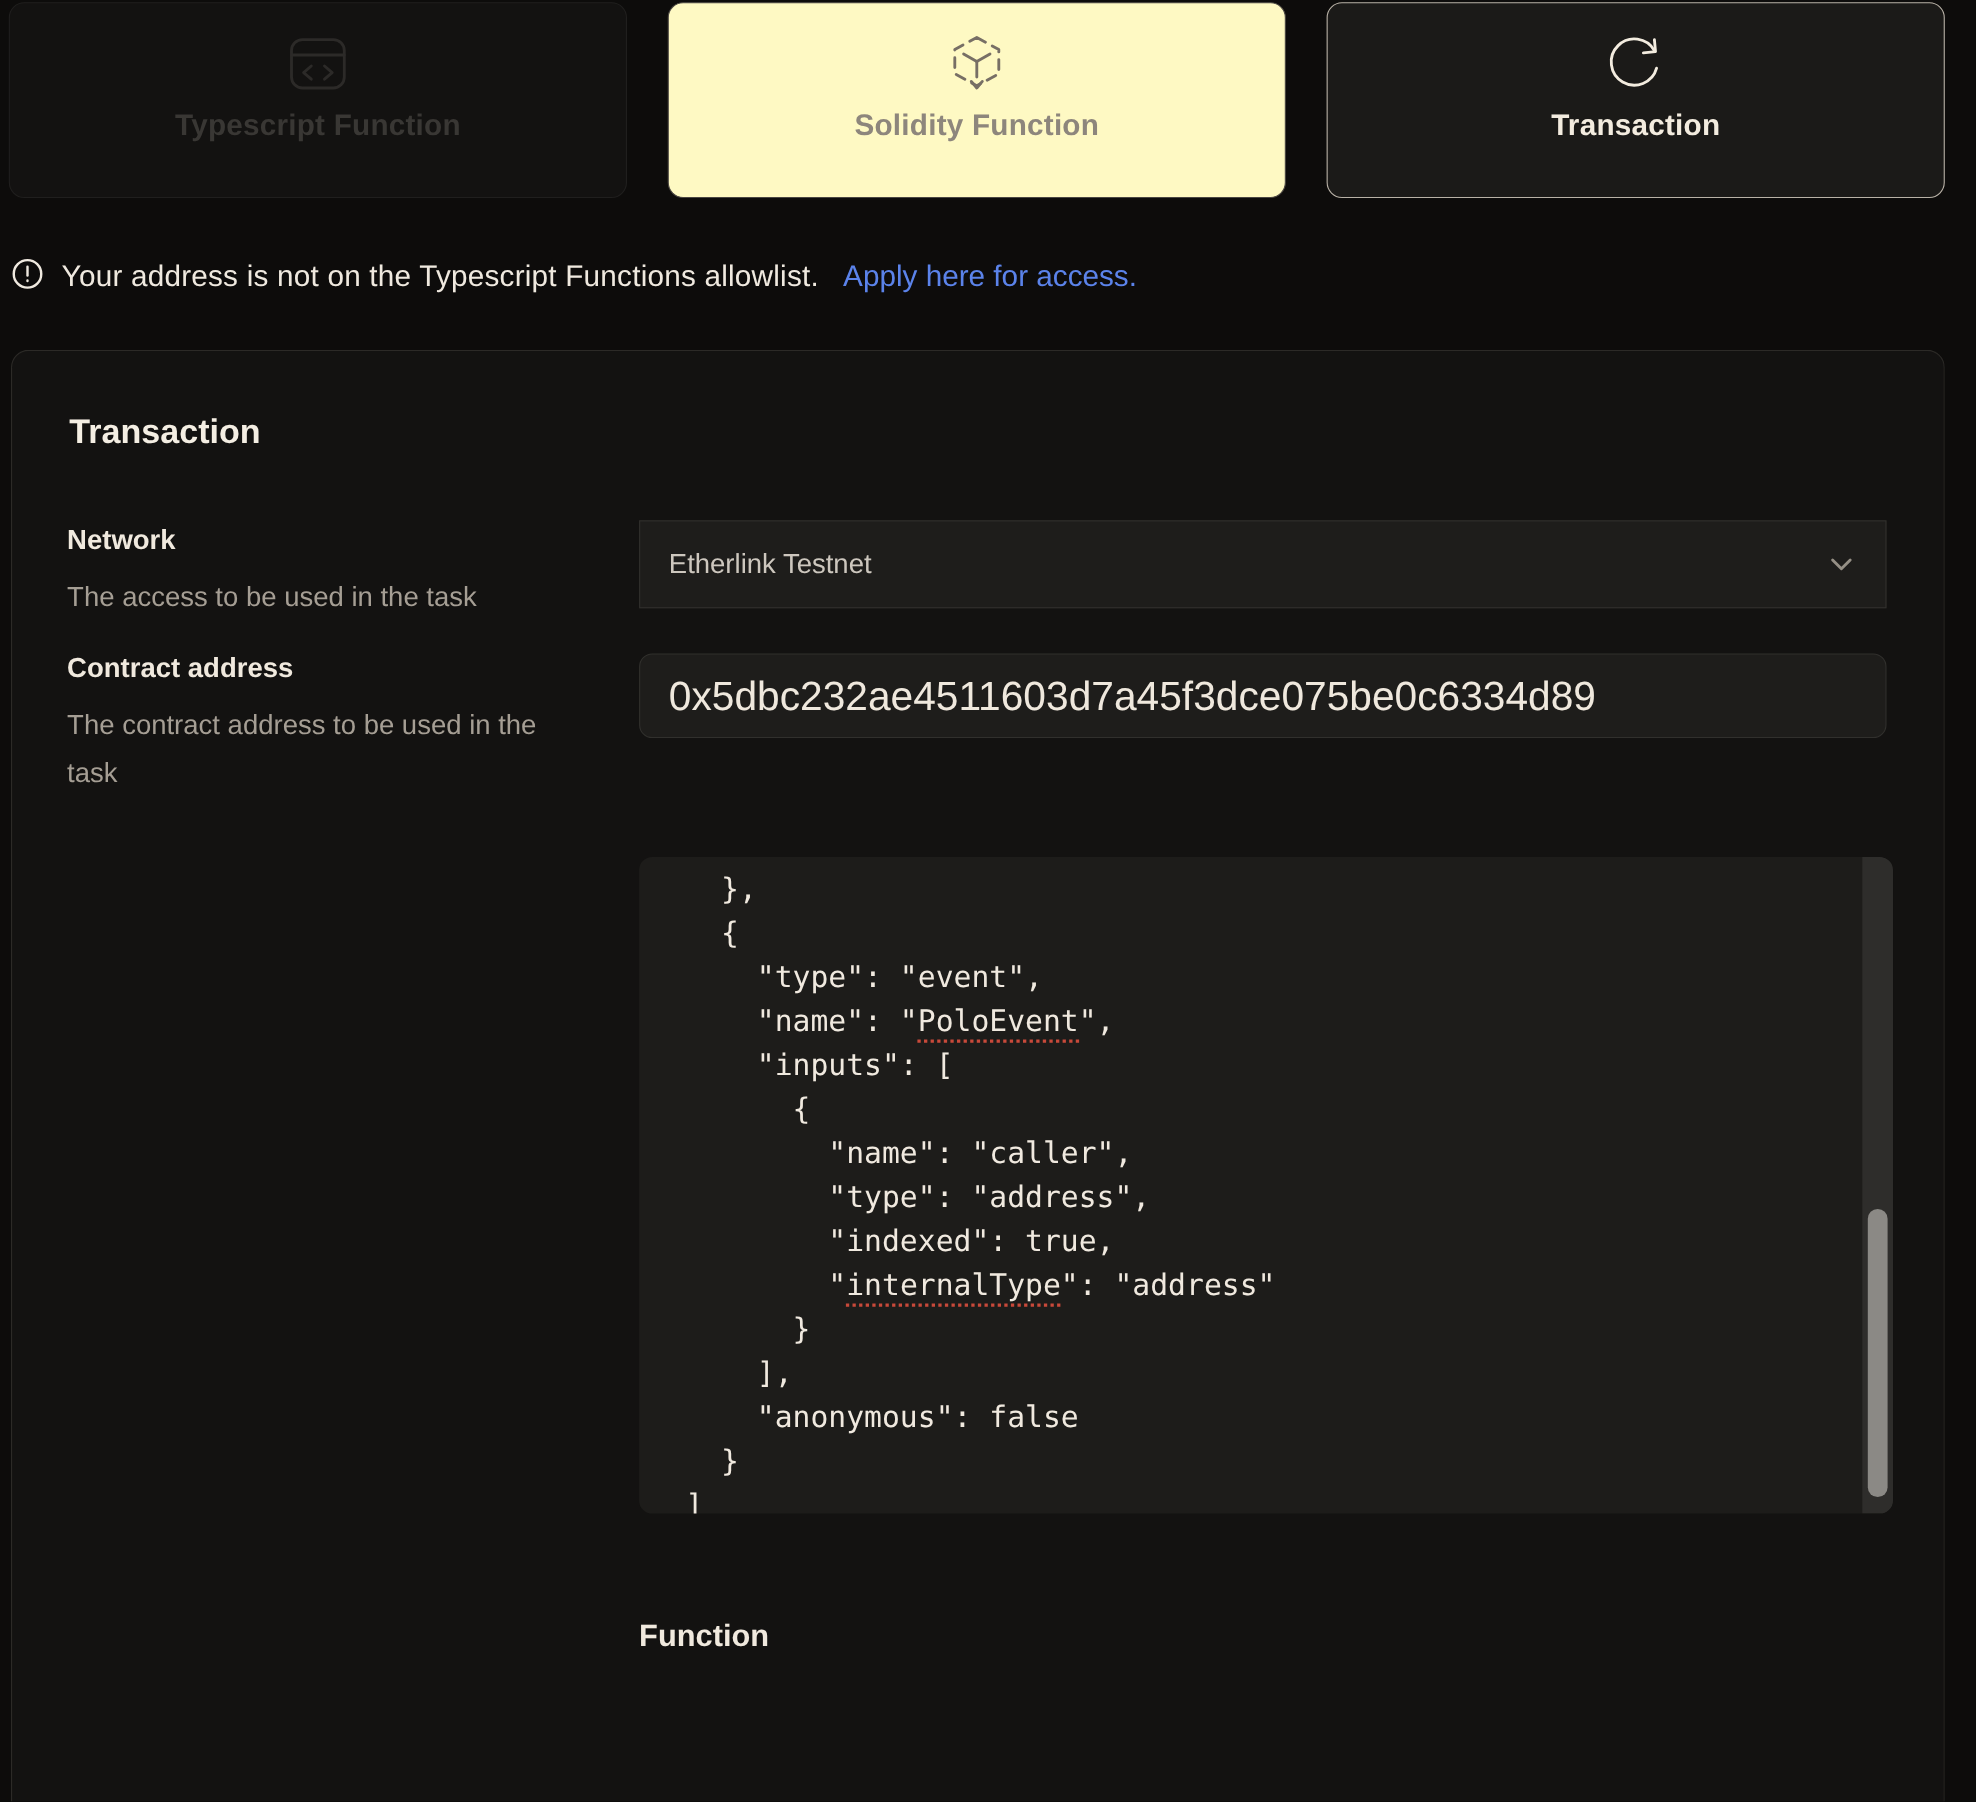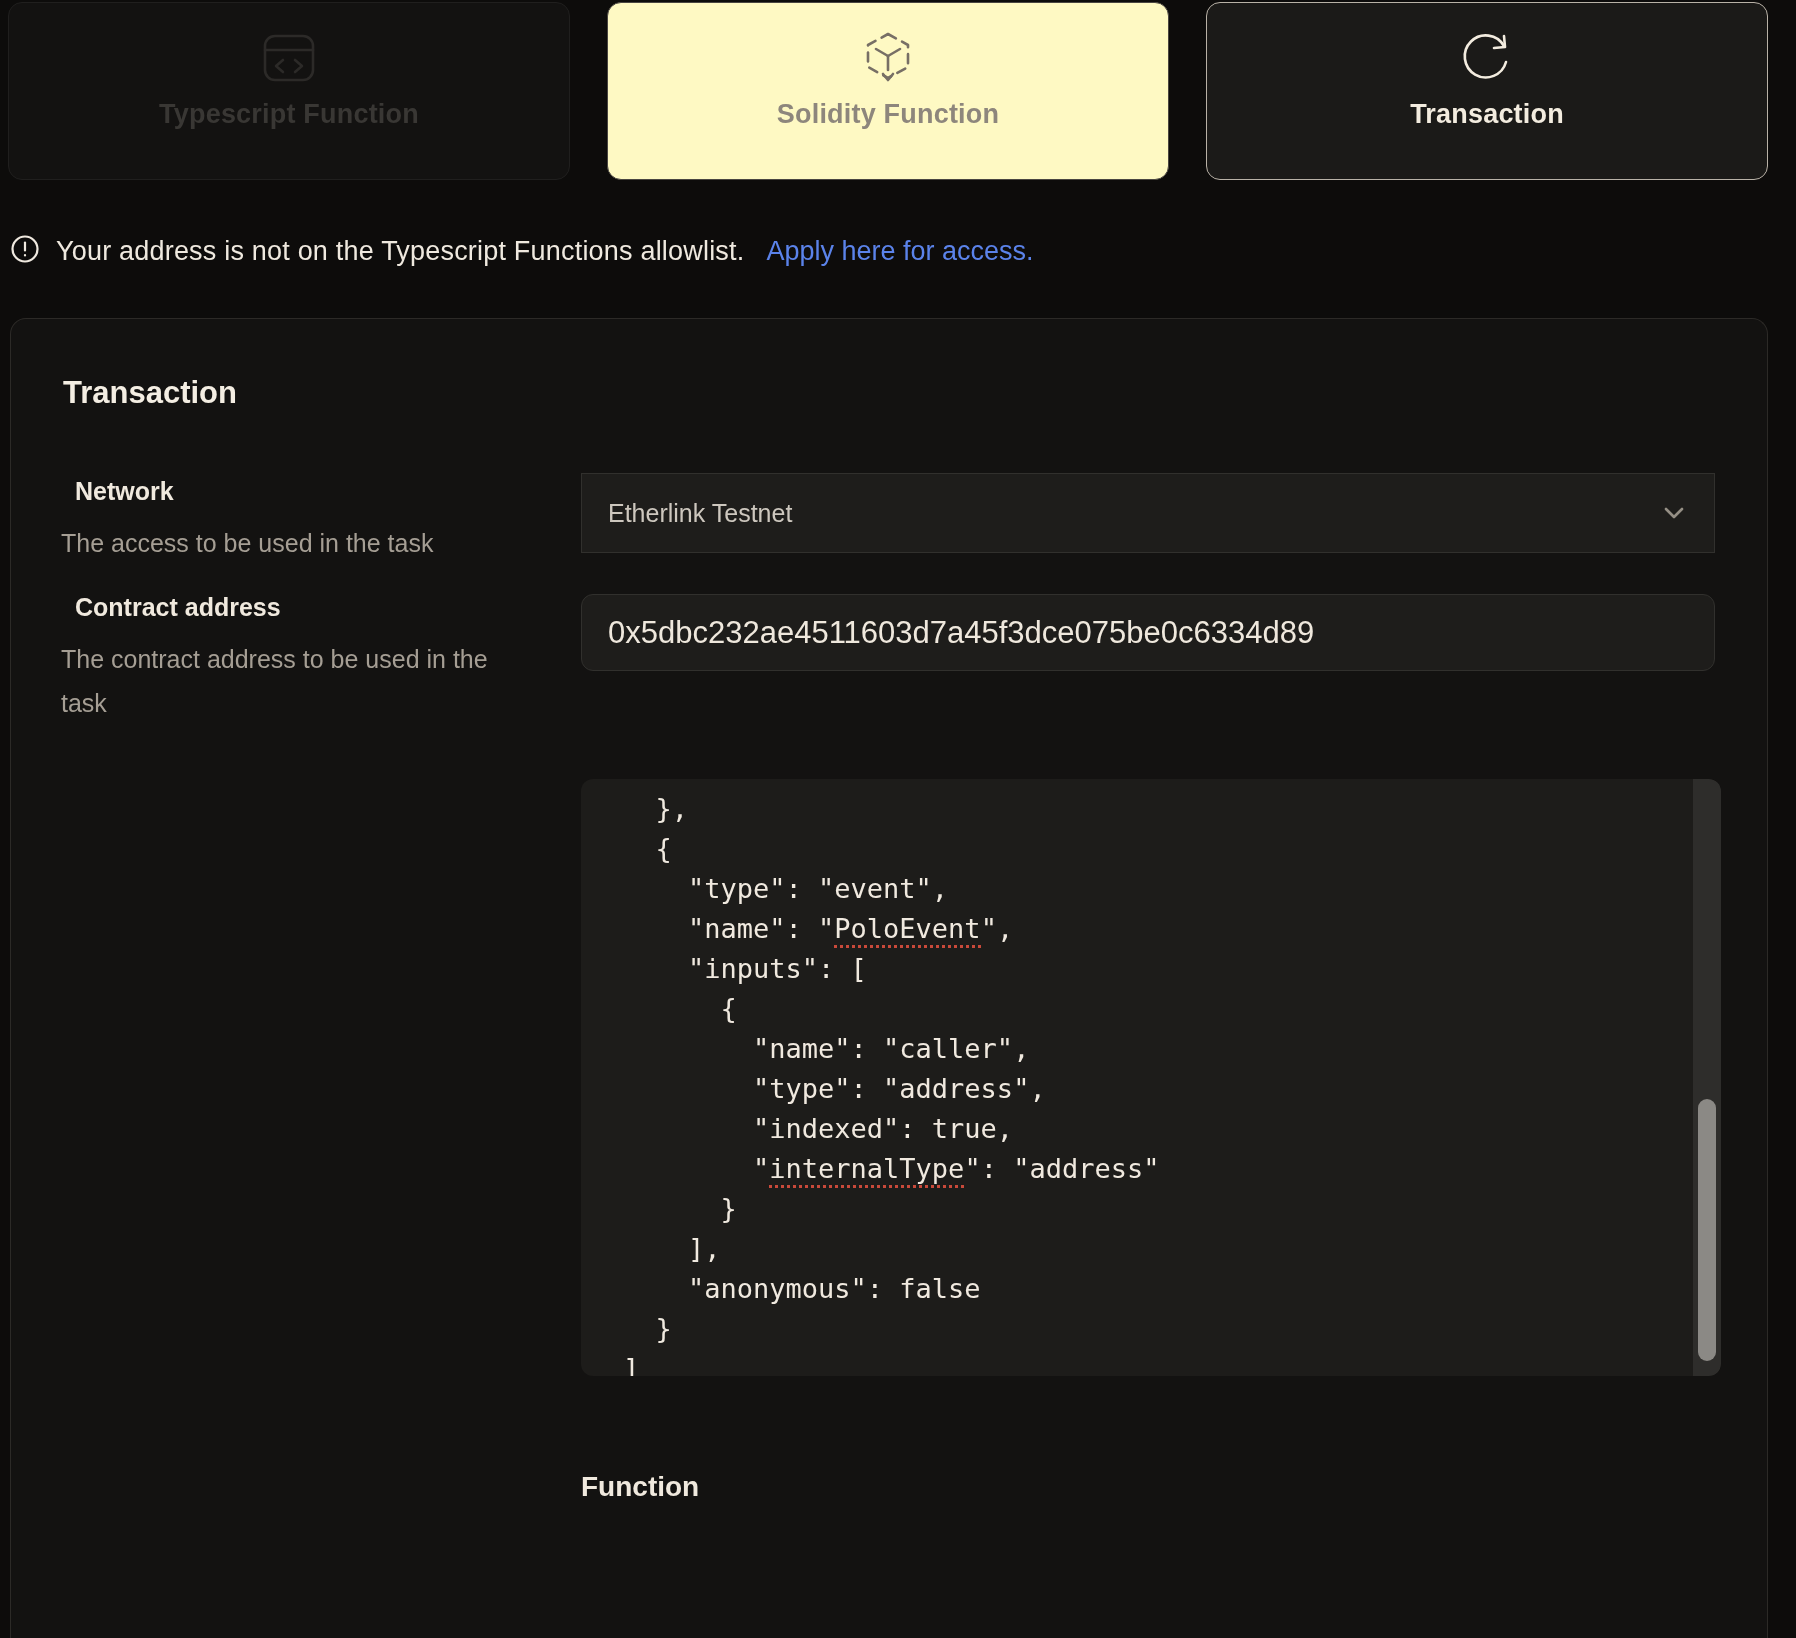--- a/index.html
+++ b/index.html
@@ -33,42 +33,42 @@
   .alert-icon svg{fill:none;stroke:#efe9df;stroke-width:2.2;stroke-linecap:round;}
   .alert-text{font-size:27px;color:#efe9df;letter-spacing:.2px;}
   .alert-link{font-size:27px;color:#5b83ea;cursor:pointer;text-decoration:none;margin-left:6px;}
   
   .panel{
     position:absolute;left:10px;top:318px;width:1758px;height:1320px;box-sizing:border-box;
     background:#131211;border:1px solid #2c2a27;border-bottom:none;
     border-radius:16px 16px 0 0;
   }
   .panel-title{position:absolute;left:52px;top:56px;margin:0;font-size:31px;font-weight:700;color:#f4eee3;}
-  .field-label{position:absolute;left:64px;font-size:25px;font-weight:700;color:#f0e9de;}
+  .field-label{position:absolute;left:50px;font-size:25px;font-weight:700;color:#f0e9de;}
   .field-desc{position:absolute;left:50px;width:430px;font-size:25px;line-height:44px;color:#a59e94;}
   .lbl-network{top:158px;}
   .desc-network{top:202px;}
   .lbl-contract{top:274px;}
   .desc-contract{top:318px;}
   
   .select{
     position:absolute;left:570px;width:1134px;box-sizing:border-box;
     background:#1e1d1b;border:1px solid #31302d;border-radius:0;
     display:flex;align-items:center;justify-content:space-between;
     padding:0 24px 0 26px;cursor:pointer;
   }
   .select-network{top:154px;height:80px;}
   .select-function{top:1201px;height:83px;}
   .select-value{font-size:25px;color:#cdc7be;}
   .select-value.fn{color:#97b0f0;font-size:27px;}
   .chevron svg{fill:none;stroke:#958f85;stroke-width:2.6;stroke-linecap:round;stroke-linejoin:round;display:block;}
   .text-input{
     position:absolute;left:570px;top:275px;width:1134px;height:77px;box-sizing:border-box;
     background:#1e1d1b;border:1px solid #31302d;border-radius:12px;
-    font-family:inherit;font-size:31px;color:#efe8dd;padding:0 26px;outline:none;
+    font-family:inherit;font-size:37px;color:#efe8dd;padding:0 26px;outline:none;
   }
   .abi-row{position:absolute;left:570px;top:382px;height:48px;display:flex;align-items:center;gap:20px;}
   .abi-label{font-size:27px;color:#e8e2d8;}
   .toggle{
     position:relative;width:88px;height:48px;border-radius:24px;background:#6286e8;cursor:pointer;
   }
   .toggle .knob{
     position:absolute;top:4px;width:40px;height:40px;border-radius:50%;background:#ffffff;
   }
   .toggle.on .knob{right:5px;}

